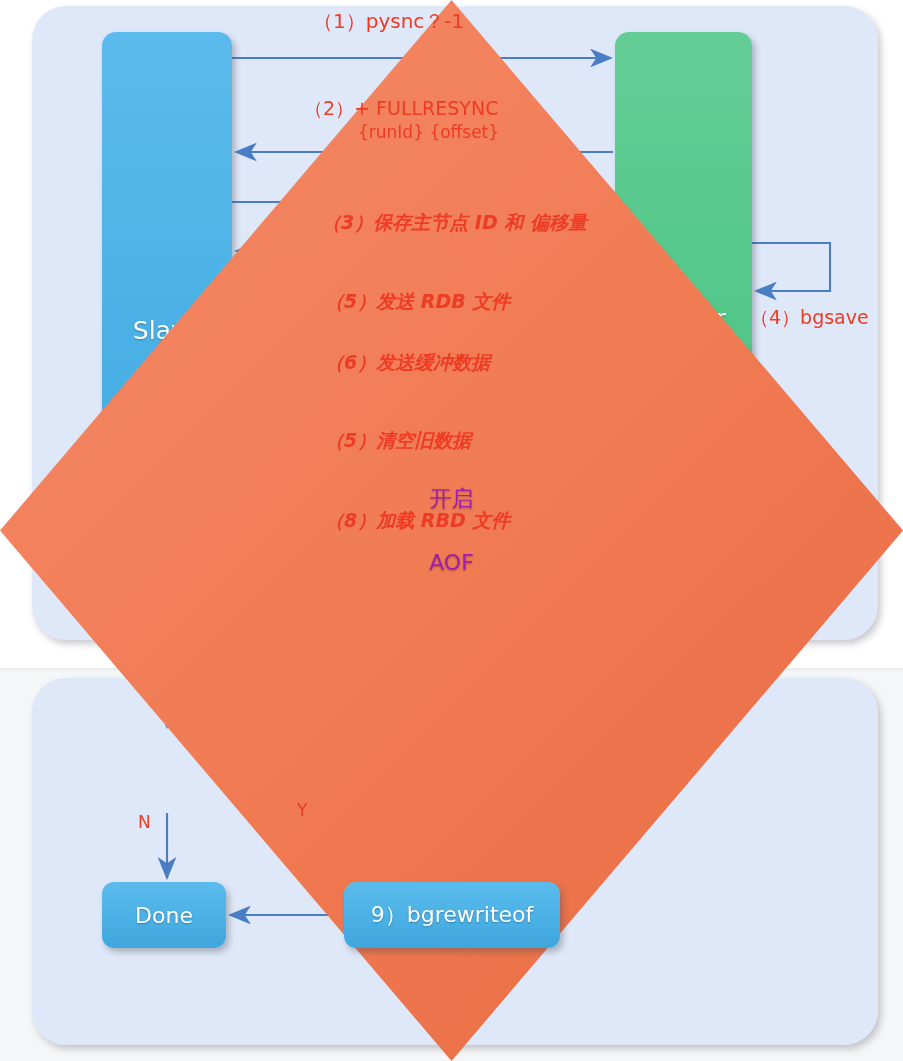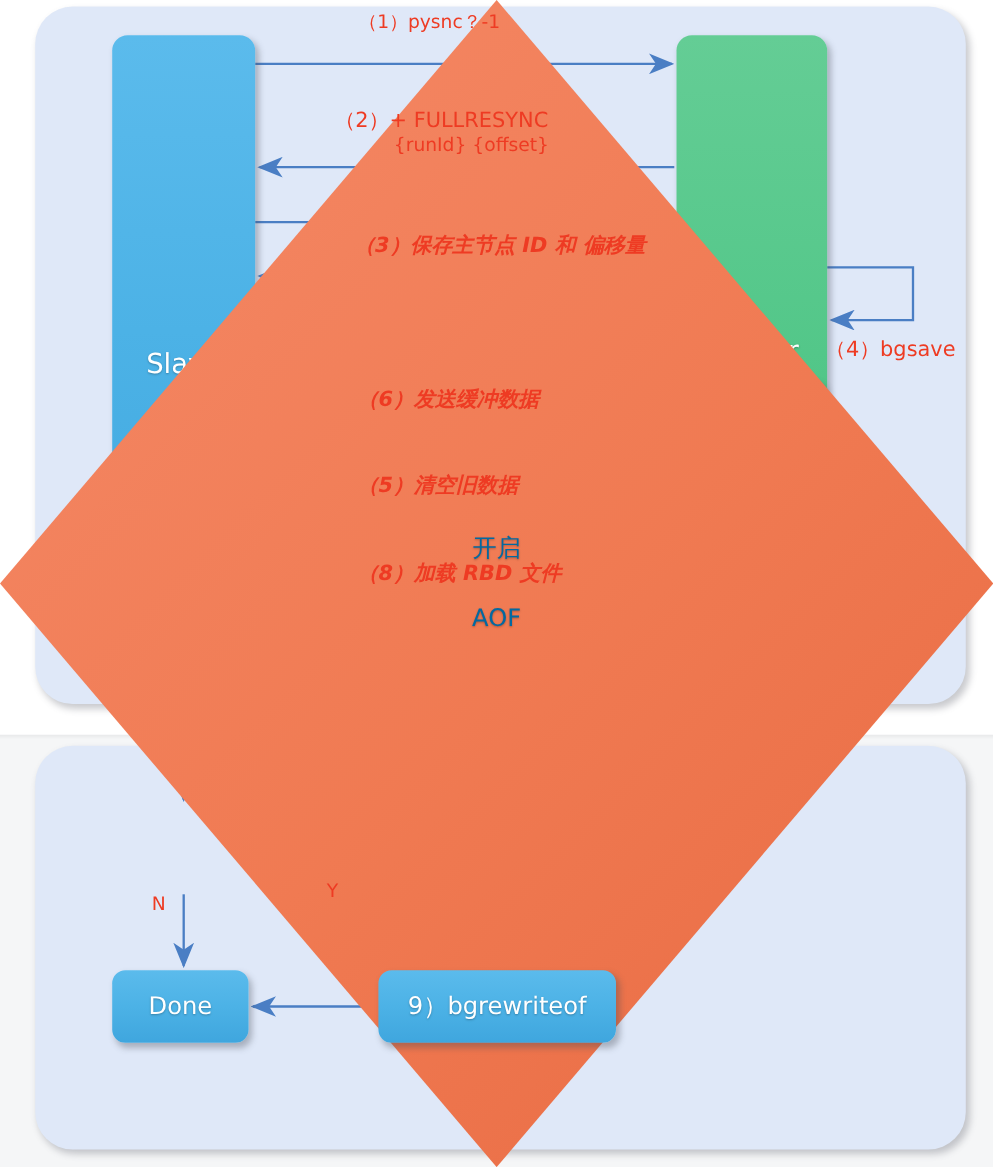--- a/index.html
+++ b/index.html
@@ -33,36 +33,36 @@
         background:linear-gradient(180deg,#f5c064 0%,#f0ad4b 55%,#e9a23c 100%);
         font-size:16px;line-height:1.45;font-weight:bold;
         font-family:"DejaVu Sans","Liberation Sans",sans-serif;}
 
   #decision-node{left:72px;top:731px;width:193px;height:82px;}
   #decision-node .dia{position:absolute;inset:0;
         background:linear-gradient(135deg,#f58a68 0%,#f07a52 55%,#e86a42 100%);
         clip-path:polygon(50% 0,100% 50%,50% 100%,0 50%);
         filter:drop-shadow(3px 4px 4px rgba(70,75,85,.33));}
   #decision-node .lbl{position:absolute;inset:0;display:flex;flex-direction:column;
-        align-items:center;justify-content:center;color:#0369a1;font-size:22px;
+        align-items:center;justify-content:center;color:#a21caf;font-size:22px;
         line-height:1.08;text-shadow:0 1px 2px rgba(0,0,0,.3);gap:40px;}
 
   #done-node{left:102px;top:882px;width:124px;height:66px;border-radius:12px;
         background:linear-gradient(180deg,#5bbbec 0%,#4cb2e6 50%,#3fa6de 100%);
         font-size:22px;}
   #bgrewrite-node{left:331px;top:882px;width:216px;height:66px;border-radius:12px;
         background:linear-gradient(180deg,#5bbbec 0%,#4cb2e6 50%,#3fa6de 100%);
         font-size:22px;margin-left:13px;}
 
   svg.lines{position:absolute;left:0;top:0;width:903px;height:1061px;
             overflow:visible;pointer-events:none;}
 
   .edge-label{position:absolute;color:#ee3b23;white-space:nowrap;}
   .han{font-family:"DejaVu Sans","Liberation Sans",sans-serif;font-style:italic;font-weight:bold;}
-  .lbl1{left:326px;top:8px;font-size:17px;text-align:right;}
+  .lbl1{left:313px;top:8px;font-size:20px;text-align:right;}
   .lbl2a{left:304px;top:96px;font-size:19px;}
   .lbl2b{left:358px;top:122px;font-size:17px;}
   .lbl3{left:322px;top:210px;font-size:19px;}
   .lbl4{left:750px;top:305px;font-size:19px;}
   .lbl5{left:325px;top:289px;font-size:19px;}
   .lbl6{left:325px;top:350px;font-size:19px;}
   .lbl7{left:325px;top:428px;font-size:19px;}
   .lbl8{left:325px;top:508px;font-size:19px;}
   .lblN{left:138px;top:812px;font-size:17px;}
   .lblY{left:297px;top:800px;font-size:17px;}
@@ -140,19 +140,20 @@
 
   <div class="node" id="bgrewrite-node">
     <span>9）bgrewriteof</span>
   </div>
 
   <div class="edge-label lbl1">（1）pysnc？-1</div>
   <div class="edge-label lbl2a">（2）+ FULLRESYNC</div>
   <div class="edge-label lbl2b">{runId} {offset}</div>
   <div class="edge-label lbl3 han">（3）保存主节点 ID 和 偏移量</div>
   <div class="edge-label lbl4">（4）bgsave</div>
+  <div class="edge-label lbl5 han">（5）发送 RDB 文件</div>
   <div class="edge-label lbl6 han">（6）发送缓冲数据</div>
   <div class="edge-label lbl7 han">（5）清空旧数据</div>
   <div class="edge-label lbl8 han">（8）加载 RBD 文件</div>
   <div class="edge-label lblN">N</div>
   <div class="edge-label lblY">Y</div>
 
 </div>
 
 </body></html>

